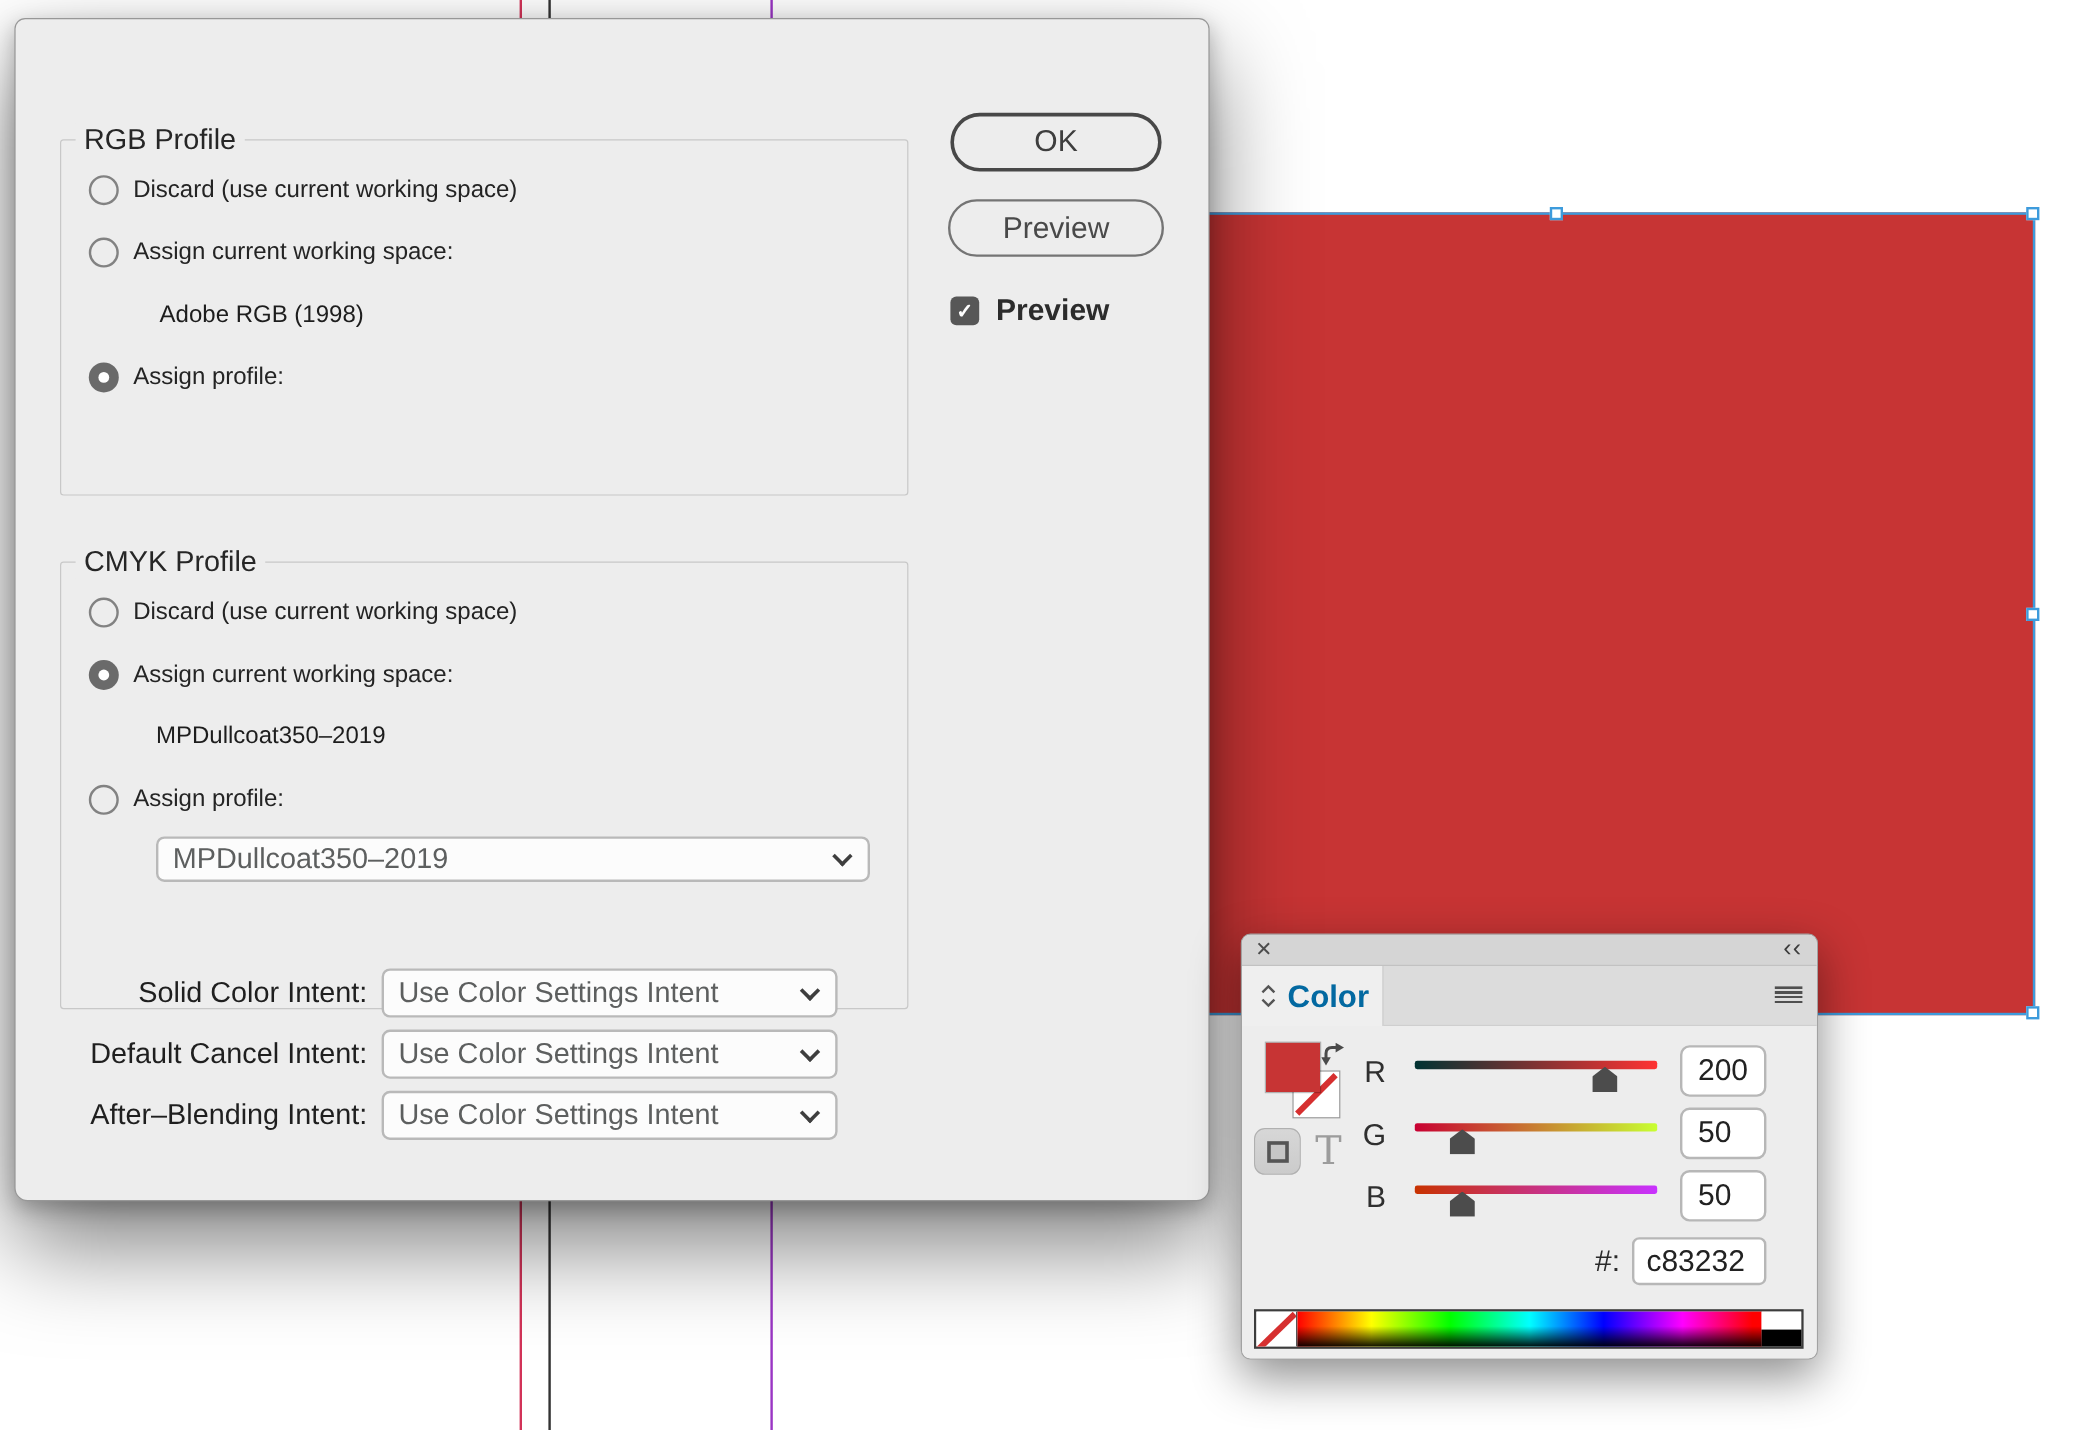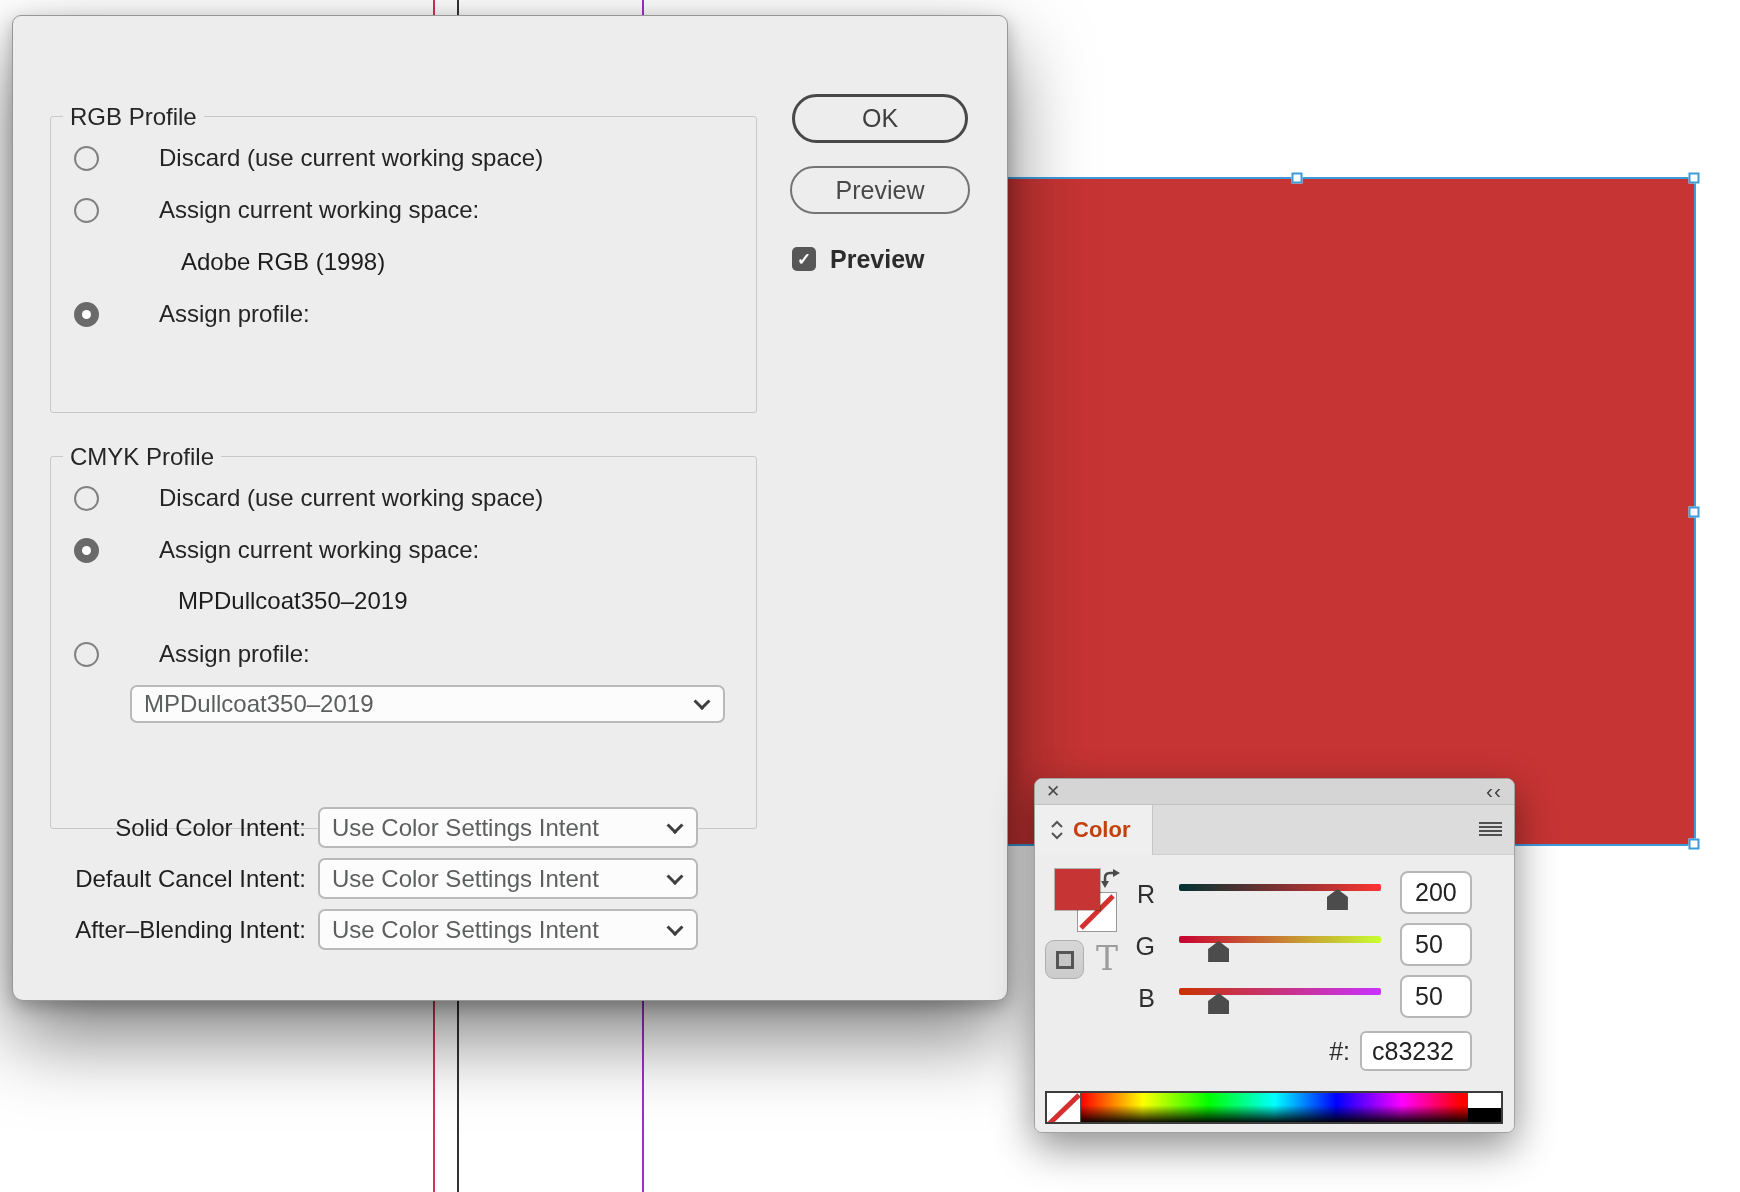--- a/index.html
+++ b/index.html
@@ -42,27 +42,27 @@
     display:flex;align-items:center;justify-content:center;
     font-size:25px;color:#3d3d3d;
   }
   .dialog-body{position:absolute;left:0;top:46px;right:0;bottom:0;}
   .group{position:absolute;border:1.5px solid #c8c8c8;border-radius:3px;}
   .group-legend{
     position:absolute;top:-14px;left:12px;background:var(--dlg-bg);
     padding:0 7px;font-size:24px;line-height:27px;color:#262626;white-space:nowrap;
   }
   .g-rgb{left:37px;top:54px;width:707px;height:297px;}
-  .g-cmyk{left:37px;top:394px;width:707px;height:373px;}
+  .g-cmyk{left:37px;top:406px;width:707px;height:373px;}
   .radio{position:absolute;left:23px;width:25px;height:25px;border-radius:50%;
     border:2.5px solid #828282;background:transparent;}
   .radio.sel{border:none;background:#6a6a6a;}
   .radio.sel::after{content:"";position:absolute;left:50%;top:50%;width:9px;height:9px;
     margin:-4.5px 0 0 -4.5px;border-radius:50%;background:#fff;}
-  .lbl{position:absolute;font-size:24px;line-height:26px;color:#242424;white-space:nowrap;margin-left:48px;}
+  .lbl{position:absolute;font-size:20px;line-height:26px;color:#242424;white-space:nowrap;}
   .lbl.ind{color:#1d1d1d;}
   .mselect{
     position:absolute;background:#fcfcfc;border:2px solid #b9b9b9;border-radius:7px;
     font-size:24px;color:#5d5f5f;display:flex;align-items:center;
     padding-left:12px;white-space:nowrap;
   }
   .mselect.focused{border:3px solid #2e7de9;}
   .chev{position:absolute;right:15px;top:50%;width:12px;height:12px;
     border-right:3px solid #3e3e3e;border-bottom:3px solid #3e3e3e;
     transform:translateY(-70%) rotate(45deg);}
@@ -84,21 +84,21 @@
     z-index:20;box-shadow:0 14px 40px rgba(0,0,0,.45);overflow:hidden;
   }
   .p-header{position:relative;height:26px;background:#d5d5d5;border-bottom:1px solid #c2c2c2;}
   .p-close{position:absolute;left:11px;top:1px;font-size:17px;color:#4c4c4c;line-height:24px;}
   .p-collapse{position:absolute;right:12px;top:-1px;font-size:21px;color:#3c3c3c;
     letter-spacing:1px;line-height:26px;}
   .p-tabs{position:relative;height:50px;background:#dcdcdc;border-bottom:1px solid #cfcfcf;}
   .p-tab{
     position:absolute;left:0;top:0;width:118px;height:50px;background:#efefef;
     border-right:1px solid #c6c6c6;display:flex;align-items:center;gap:9px;
-    padding-left:15px;font-size:22px;font-weight:bold;color:#c2410c;
+    padding-left:15px;font-size:26px;font-weight:bold;color:#0369a1;
   }
   .menu-icon{position:absolute;right:12px;top:17px;width:23px;height:15px;
     background:repeating-linear-gradient(#4f4f4f 0 2px,transparent 2px 4px);}
   .p-content{position:relative;height:277px;background:#ededed;}
   .sw-fill{position:absolute;left:20px;top:14px;width:45px;height:41px;
     background:var(--fill-red);outline:1px solid rgba(0,0,0,.25);z-index:2;}
   .sw-stroke{position:absolute;left:42px;top:37px;width:40px;height:40px;
     background:#fff;border:1px solid #989898;z-index:1;}
   .sw-swap{position:absolute;left:66px;top:14px;z-index:2;}
   .fmt-btn{position:absolute;left:10px;top:85px;width:39px;height:39px;border-radius:9px;

